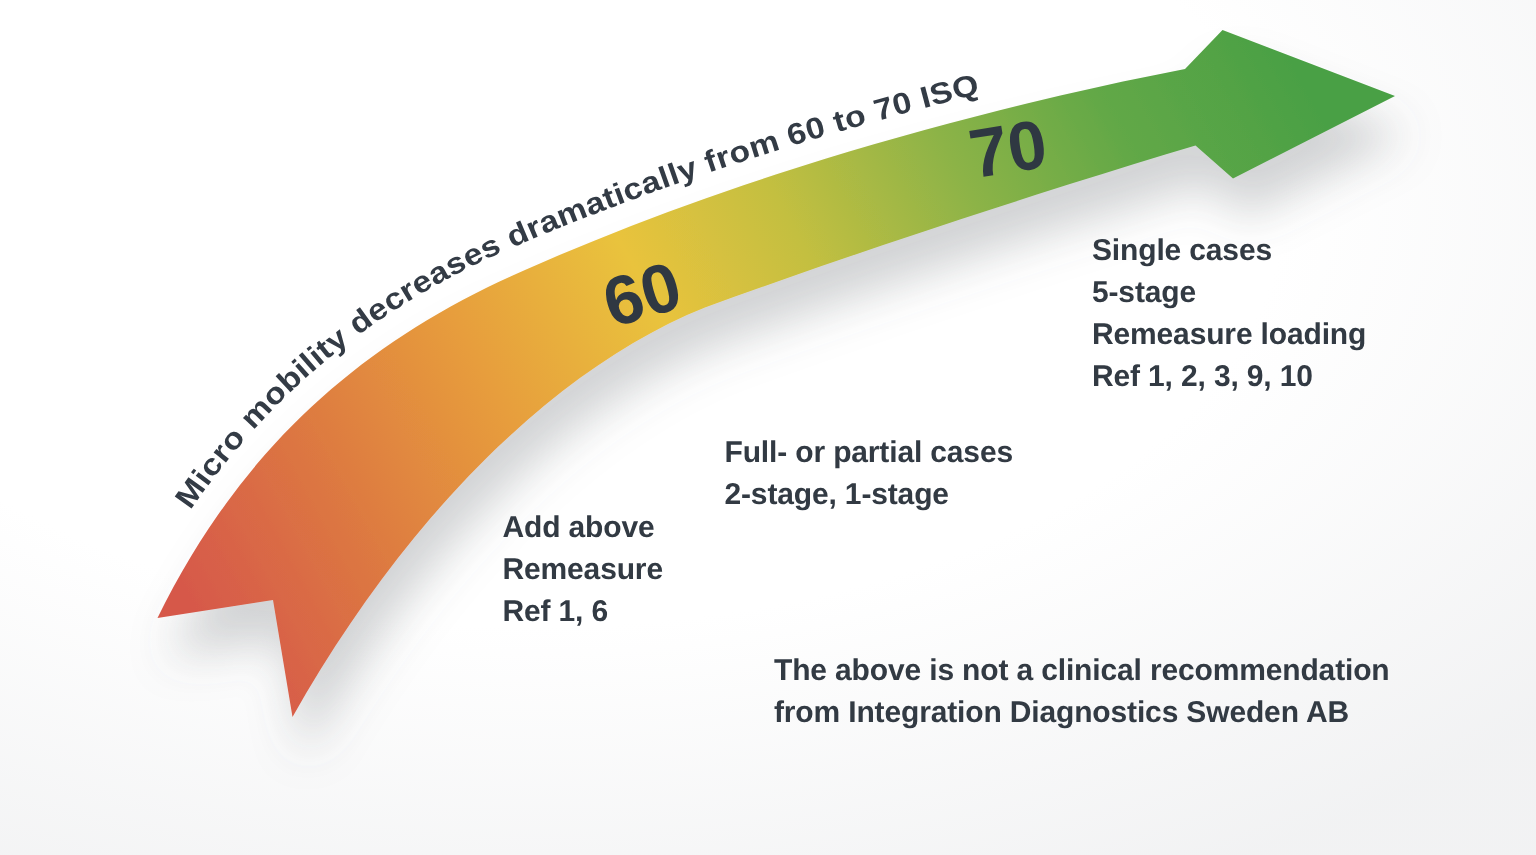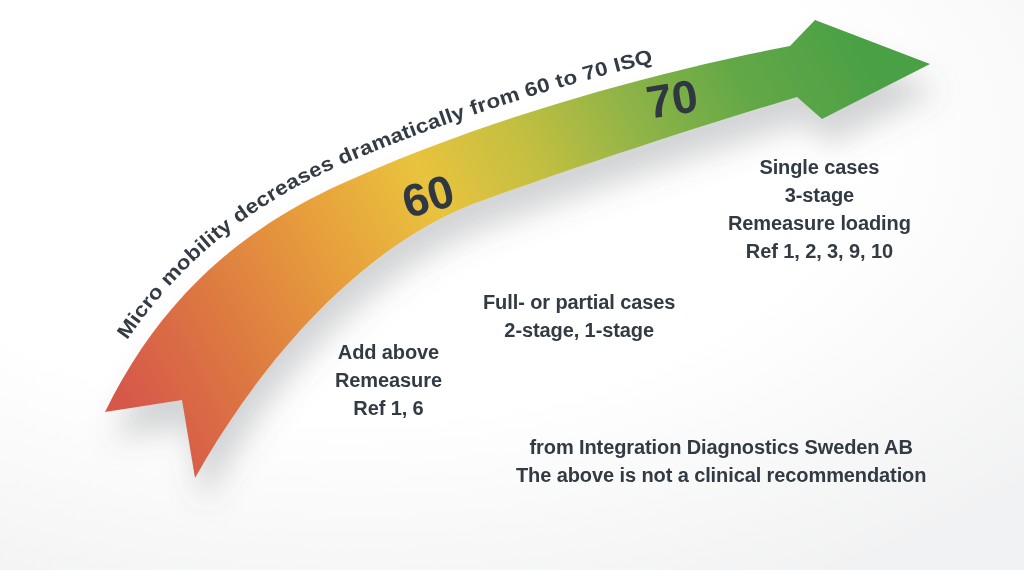--- a/index.html
+++ b/index.html
@@ -14,21 +14,21 @@
   .curved-label{
     font-family:"Liberation Sans","DejaVu Sans",sans-serif;
     font-size:20px;font-weight:700;fill:#333b45;letter-spacing:0.2px;
   }
   .isq-number{
     font-family:"Liberation Sans","DejaVu Sans",sans-serif;
     font-size:46px;font-weight:700;fill:#2f3842;
   }
   .block{
     position:absolute;font-size:20px;font-weight:600;color:#323a43;
-    line-height:28px;letter-spacing:-0.1px;white-space:nowrap;text-align:center;
+    line-height:28px;letter-spacing:-0.1px;white-space:nowrap;
   }
 </style>
 </head>
 <body>
 
 <div id="stage">
 
   <svg width="1024" height="570" viewBox="0 0 1024 570">
     <defs>
       <linearGradient id="bandGrad" gradientUnits="userSpaceOnUse" x1="140" y1="430" x2="860" y2="40">
@@ -69,23 +69,23 @@
     <div>Ref 1, 6</div>
   </div>
 
   <div class="block" style="left:483px;top:253px;margin-top:35px;">
     <div>Full- or partial cases</div>
     <div>2-stage, 1-stage</div>
   </div>
 
   <div class="block" style="left:728px;top:153px;">
     <div>Single cases</div>
-    <div>3-stage</div>
+    <div>5-stage</div>
     <div>Remeasure loading</div>
     <div>Ref 1, 2, 3, 9, 10</div>
   </div>
 
   <div class="block" style="left:516px;top:433px;">
+    <div>The above is not a clinical recommendation</div>
     <div>from Integration Diagnostics Sweden AB</div>
-    <div>The above is not a clinical recommendation</div>
   </div>
 
 </div>
 
 </body></html>

